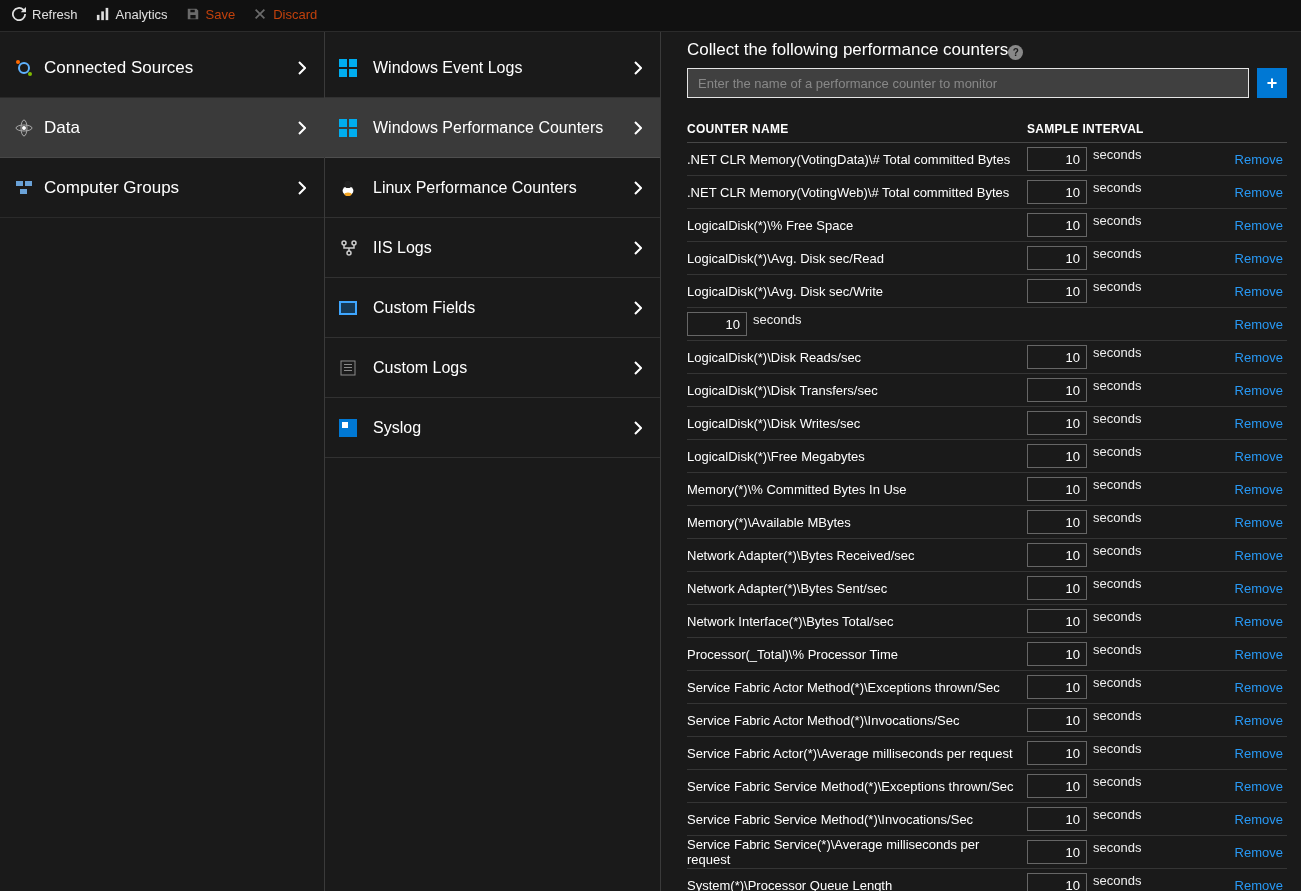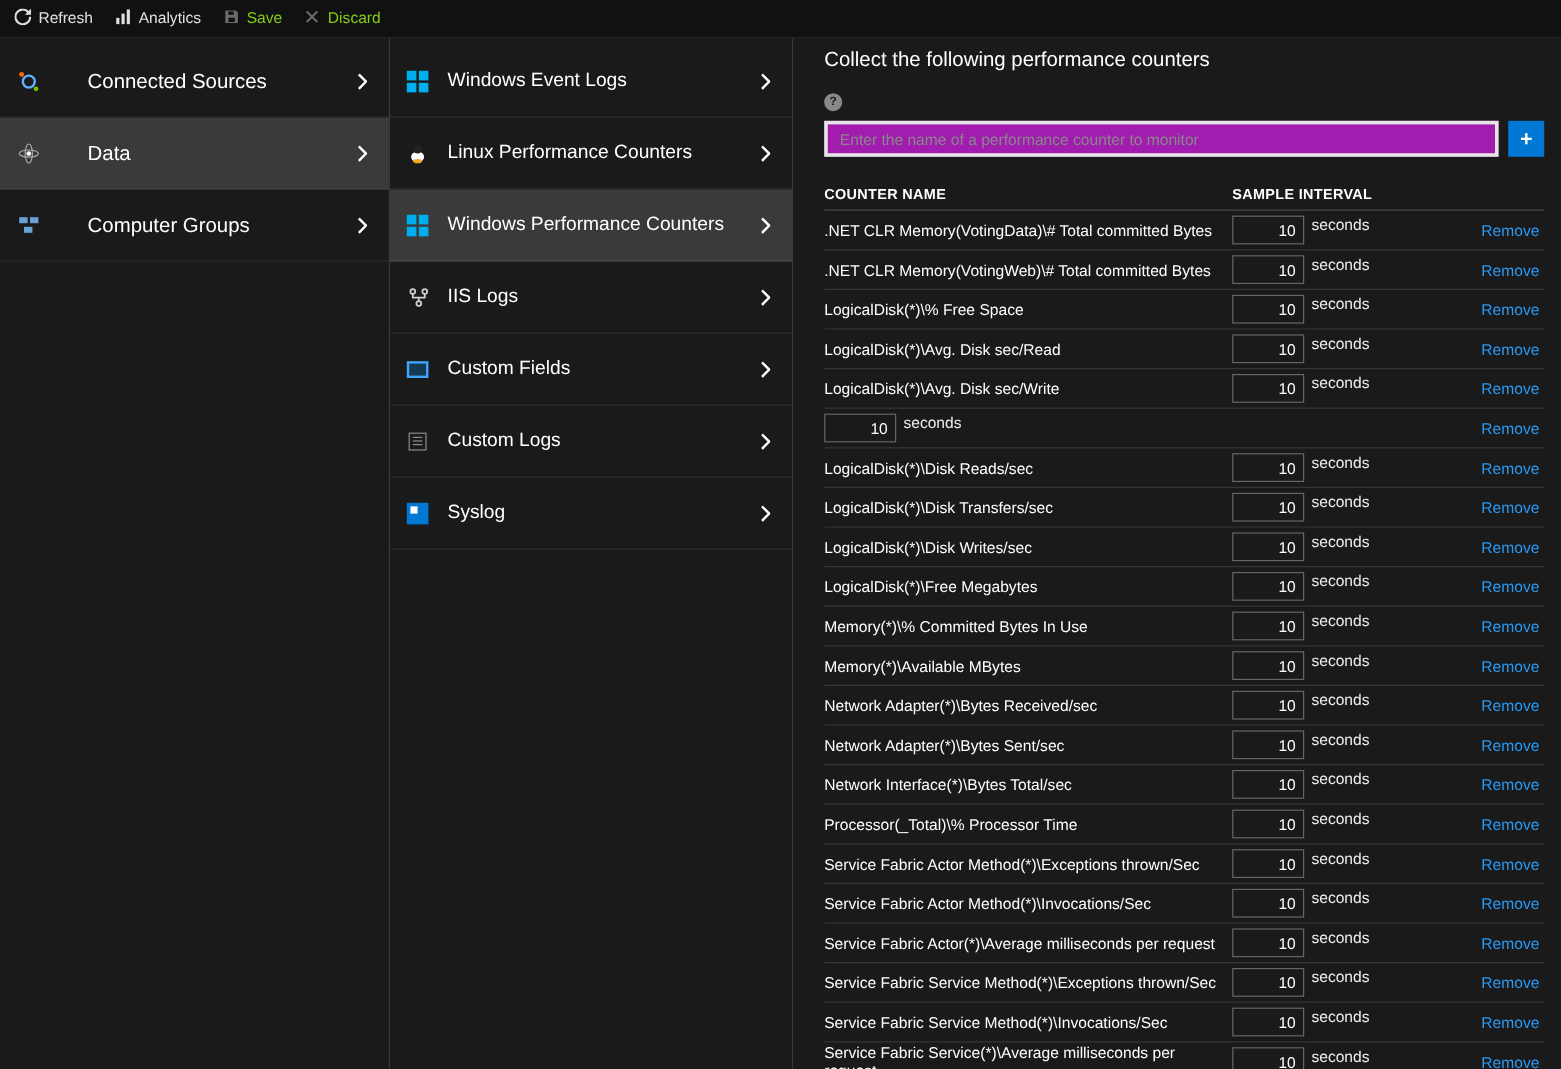--- a/index.html
+++ b/index.html
@@ -23,21 +23,21 @@
     border-bottom: 1px solid #2b2b2b;
     gap: 18px;
   }
   .toolbar-item {
     display: flex;
     gap: 6px;
     font-size: 13px;
     color: #e0e0e0;
     cursor: pointer;
   }
-  .toolbar-item.disabled { color: #84cc16; cursor: default; }
+  .toolbar-item.disabled { color: #c2410c; cursor: default; }
   .toolbar-item svg { width: 14px; height: 14px; }
 
   
   .body-wrap {
     display: flex;
     height: calc(100% - 32px);
   }
   .col1 {
     width: 325px;
     background: #1a1a1a;
@@ -61,58 +61,57 @@
   .nav1-item {
     display: flex;
     align-items: center;
     height: 60px;
     padding: 0 14px;
     border-bottom: 1px solid rgba(255,255,255,0.07);
     cursor: pointer;
   }
   .nav1-item.selected { background: #3a3a3a; }
   .nav1-item .icon-slot { width: 30px; display:flex; align-items:center; }
-  .nav1-item .label { flex: 1; font-size: 17px; font-weight: 400; margin-left: 29px; }
+  .nav1-item .label { flex: 1; font-size: 17px; font-weight: 400; }
   .nav1-item .chev, .nav2-item .chev { width:16px; display:flex; justify-content:center; }
   .chev svg { width:8px; height:14px; fill:#fff; }
 
   
   .nav2-item {
     display: flex;
     align-items: center;
     height: 60px;
     padding: 0 14px;
     border-bottom: 1px solid rgba(255,255,255,0.1);
     cursor: pointer;
   }
   .nav2-item.selected { background: #3a3a3a; }
   .nav2-item .icon-slot { width: 34px; display:flex; align-items:center; }
   .nav2-item .label { flex: 1; font-size: 16px; }
 
   
   .header-row {
     display: flex;
-    align-items: flex-start;
-    gap: 18px;
+    align-items: flex-end;
+    gap: 0;
     font-size: 17px;
     margin-bottom: 8px;
-    flex-direction: column;
   }
   .help-badge {
     display:inline-flex; align-items:center; justify-content:center;
     width:15px; height:15px; border-radius:50%;
     background:#888; color:#1a1a1a; font-size:10px; font-weight:bold;
   }
   .search-row {
     display:flex; gap:8px; margin-bottom:18px;
   }
   .search-input {
     flex:1;
-    background:#a21caf;
-    border:3px solid #e5e5e5;
+    background:#404040;
+    border:1px solid #e5e5e5;
     color:#ccc;
     height:30px;
     padding:0 10px;
     font-size:13px;
   }
   .search-input::placeholder { color:#888; }
   .add-btn {
     width:30px; height:30px;
     background:#0078d4;
     color:#fff;
@@ -266,45 +265,45 @@
             <div></div>
           </span>
         </span>
       <span class="label">Windows Event Logs</span>
       <span class="chev">
           <svg viewBox="0 0 8 14">
             <path d="M1 1l6 6-6 6" fill="none" stroke="#fff" stroke-width="2"></path>
           </svg>
         </span>
     </div>
+    <div class="nav2-item selected">
+      <span class="icon-slot">
+          <span class="ic-windows">
+            <div></div>
+            <div></div>
+            <div></div>
+            <div></div>
+          </span>
+        </span>
+      <span class="label">Windows Performance Counters</span>
+      <span class="chev">
+          <svg viewBox="0 0 8 14">
+            <path d="M1 1l6 6-6 6" fill="none" stroke="#fff" stroke-width="2"></path>
+          </svg>
+        </span>
+    </div>
     <div class="nav2-item">
       <span class="icon-slot">
         <svg class="ic-linux" viewBox="0 0 20 20">
             <ellipse cx="10" cy="13" rx="6" ry="5" fill="#fff"></ellipse>
             <circle cx="10" cy="6" r="4" fill="#222"></circle>
             <ellipse cx="10" cy="17" rx="4" ry="2" fill="#f5a623"></ellipse>
           </svg>
       </span>
       <span class="label">Linux Performance Counters</span>
-      <span class="chev">
-          <svg viewBox="0 0 8 14">
-            <path d="M1 1l6 6-6 6" fill="none" stroke="#fff" stroke-width="2"></path>
-          </svg>
-        </span>
-    </div>
-    <div class="nav2-item selected">
-      <span class="icon-slot">
-          <span class="ic-windows">
-            <div></div>
-            <div></div>
-            <div></div>
-            <div></div>
-          </span>
-        </span>
-      <span class="label">Windows Performance Counters</span>
       <span class="chev">
           <svg viewBox="0 0 8 14">
             <path d="M1 1l6 6-6 6" fill="none" stroke="#fff" stroke-width="2"></path>
           </svg>
         </span>
     </div>
     <div class="nav2-item">
       <span class="icon-slot">
         <svg width="20" height="20" viewBox="0 0 20 20" stroke="#ccc" fill="none" stroke-width="1.5">
             <circle cx="5" cy="5" r="2"></circle>

